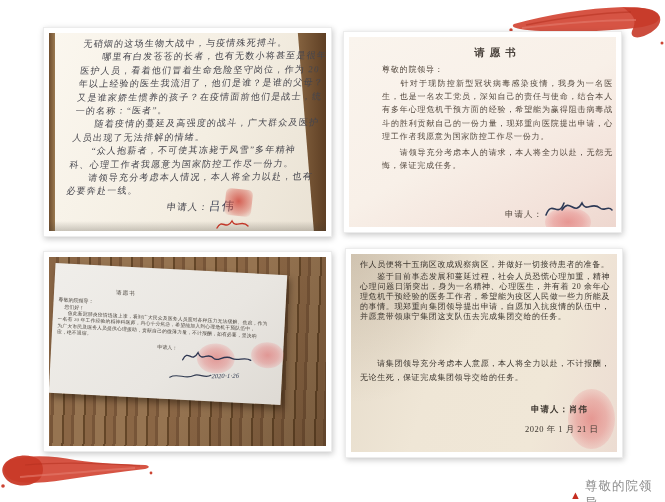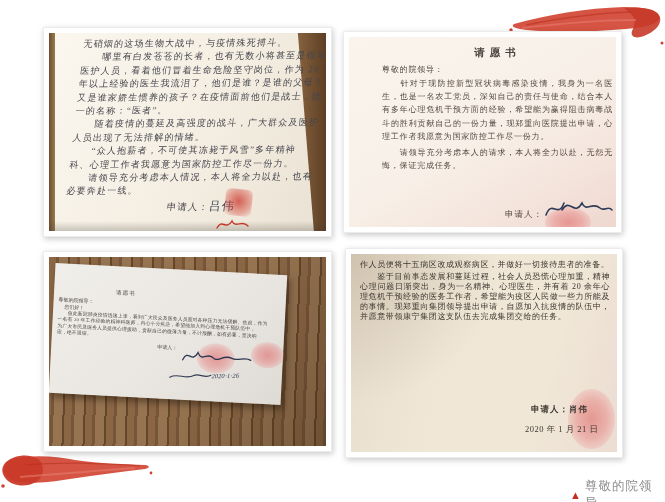--- a/index.html
+++ b/index.html
@@ -179,20 +179,21 @@
           <span>2020·1·26</span>
         </div>
       </div>
     </div>
   </div>
 
   <div class="card" style="left:345px;top:248px;width:278px;height:210px;">
     <div class="photo br-photo">
       <div class="br-text">作人员便将十五病区改成观察病区，并做好一切接待患者的准备。</div>
       <div class="br-p2">　　鉴于目前事态发展和蔓延过程，社会人员恐慌心理加重，精神心理问题日渐突出，身为一名精神、心理医生，并有着 20 余年心理危机干预经验的医务工作者，希望能为疫区人民做一些力所能及的事情。现郑重向集团领导提出申请，自愿加入抗疫情的队伍中，并愿意带领康宁集团这支队伍去完成集团交给的任务。</div>
+      <div class="br-p3">　　请集团领导充分考虑本人意愿，本人将全力以赴，不计报酬，无论生死，保证完成集团领导交给的任务。</div>
       <div class="thumbprint br-thumb"></div>
       <div class="br-sig">
         <span>申请人：</span><span>肖伟</span>
       </div>
       <div class="br-date">2020 年 1 月 21 日</div>
     </div>
   </div>
 
   <div class="caption">
     <span class="tri">▲</span>

